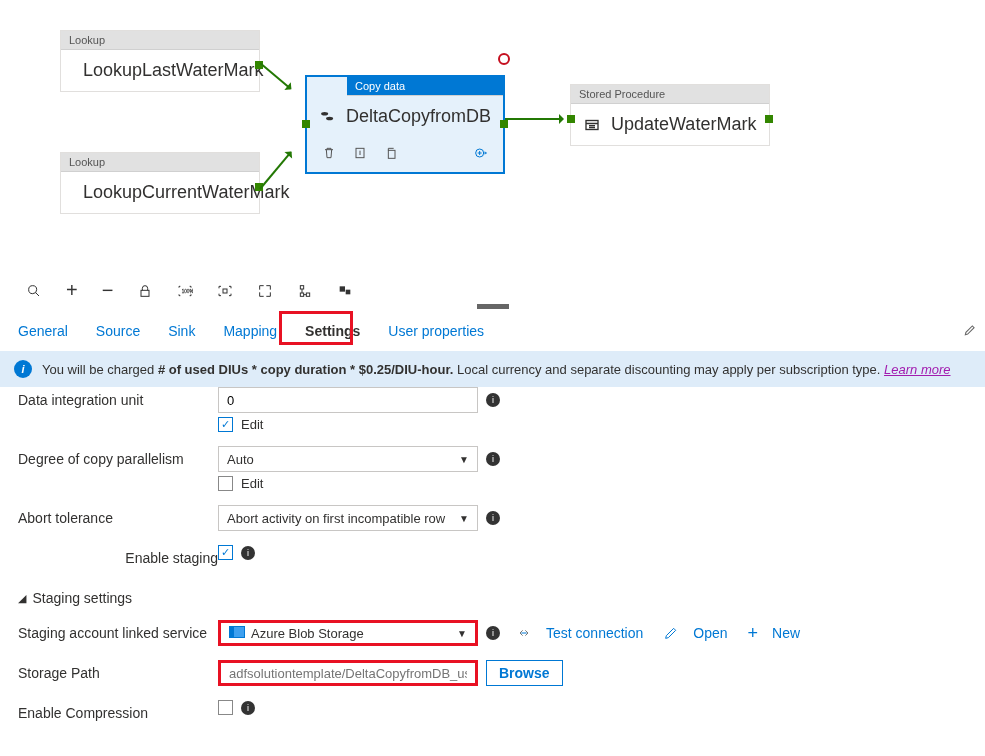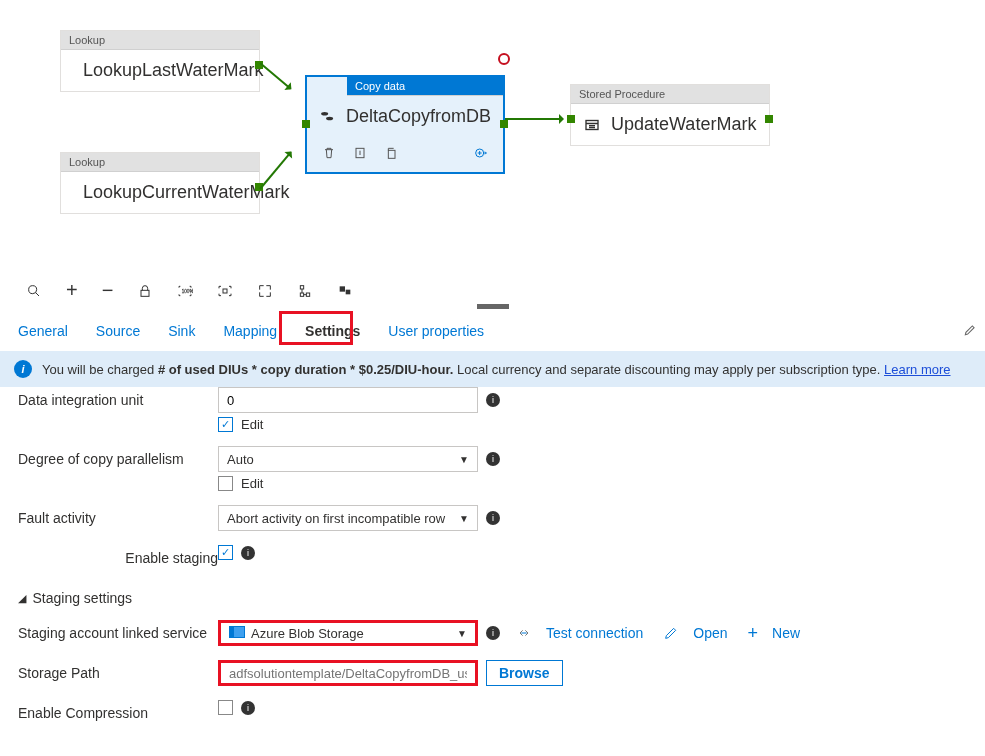--- a/index.html
+++ b/index.html
@@ -33,21 +33,21 @@
   
   .tabs { display: flex; gap: 28px; padding: 10px 18px 8px; position: relative; }
   .tab { color: #0078d4; font-size: 14px; cursor: pointer; padding: 4px 0; }
   .tab.active { color: #323130; font-weight: 600; }
   .tab-highlight { position: absolute; border: 3px solid #e81123; }
   .edit-icon { position: absolute; right: 8px; top: 14px; color: #666; cursor: pointer; }
 
   
   .banner { background: #deecf9; padding: 9px 14px; display: flex; align-items: center; gap: 10px; font-size: 13px; }
   .banner .info-icon { width: 18px; height: 18px; background: #0078d4; border-radius: 50%; color: #fff; display: flex; align-items: center; justify-content: center; font-size: 11px; font-weight: bold; font-style: italic; }
-  .banner a { color: #1d4ed8; text-decoration: underline; }
+  .banner a { color: #a21caf; text-decoration: underline; font-style: italic; }
 
   
   .form { padding: 0 18px; }
   .row { display: flex; align-items: flex-start; margin-bottom: 14px; }
   .row-label { width: 200px; padding-top: 5px; font-size: 14px; }
   .row-control { display: flex; align-items: center; gap: 8px; }
   input[type="text"], .select { border: 1px solid #c8c6c4; padding: 4px 8px; font-size: 13px; height: 26px; width: 260px; }
   .select { display: flex; align-items: center; justify-content: space-between; background: #fff; cursor: pointer; }
   .checkbox { width: 15px; height: 15px; border: 1px solid #0078d4; color: #0078d4; display: flex; align-items: center; justify-content: center; font-size: 11px; cursor: pointer; }
   .help { width: 14px; height: 14px; border-radius: 50%; background: #333; color: #fff; font-size: 9px; display: flex; align-items: center; justify-content: center; cursor: default; }
@@ -247,21 +247,21 @@
         <span class="help">i</span>
       </div>
       <div class="row-control" style="margin-top:4px;">
         <span class="checkbox" style="border-color:#888;"></span>
         <span>Edit</span>
       </div>
     </div>
   </div>
 
   <div class="row">
-    <div class="row-label">Fault activity</div>
+    <div class="row-label">Abort tolerance</div>
     <div class="row-control">
       <div class="select">
         <span>Abort activity on first incompatible row</span>
           <span class="dropdown-arrow">▼</span>
       </div>
       <span class="help">i</span>
     </div>
   </div>
 
   <div class="row" style="margin-bottom:24px;text-align:right;">

